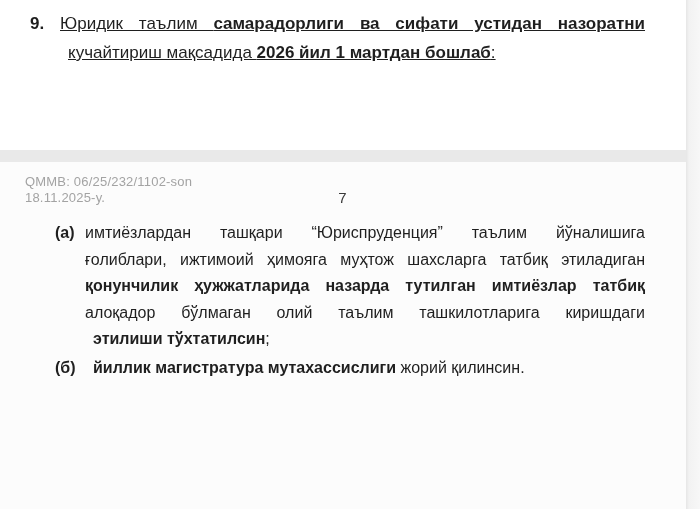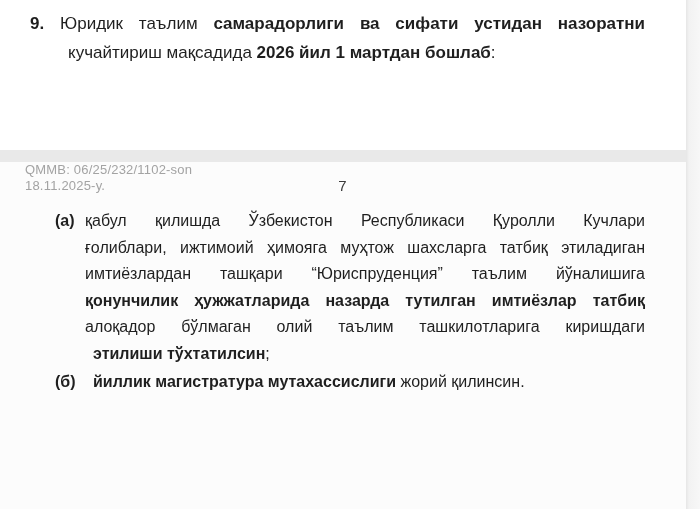--- a/index.html
+++ b/index.html
@@ -23,33 +23,34 @@
   .para9 {
     margin: 0 55px 0 30px;
     font-size: 17px;
     line-height: 29px;
   }
   .para9 .label {
     position: absolute;
     left: 0; top: 0;
     font-weight: bold;
   }
-  .para9 .lines { margin-left: 30px; }
+  .para9 .lines { margin-left: 30px; text-decoration: underline; }
 
   
   .divider {
     height: 12px;
     background: #e9e9e9;
   }
 
   
   .page-bottom {
     background: #fcfcfc;
     height: 347px;
     box-sizing: border-box;
+    padding-top: 12px;
   }
   .pheader {
     position: relative;
     margin: 0 40px 14px 25px;
     height: 32px;
   }
   .reg {
     font-size: 13px;
     line-height: 16px;
     color: #a3a3a3;
@@ -117,23 +118,22 @@
       <div class="reg">
         <div>QMMB: 06/25/232/1102-son</div>
         <div>18.11.2025-y.</div>
       </div>
       <div class="pagenum">7</div>
     </div>
 
     <div class="para sub">
       <span class="label">(а)</span>
       <div class="lines">
-          <div class="line"><span>қабул қилишда Ўзбекистон Республикаси Қуролли Кучлари</span></div>
+          <div class="line"><span>имтиёзлардан ташқари “Юриспруденция” таълим йўналишига</span></div>
           <div class="line"><span>ғолиблари, ижтимоий ҳимояга муҳтож шахсларга татбиқ этиладиган</span></div>
-          <div class="line"><span>имтиёзлардан ташқари “Юриспруденция” таълим йўналишига</span></div>
           <div class="line"><span class="b">қонунчилик ҳужжатларида назарда тутилган имтиёзлар татбиқ</span></div>
           <div class="line"><span>алоқадор бўлмаган олий таълим ташкилотларига киришдаги</span></div>
           <div class="line last"><span class="b">этилиши тўхтатилсин</span><span>;</span></div>
         </div>
     </div>
 
     <div class="para sub subb">
       <span class="label">(б)</span>
       <div class="lines">
           <div class="line last"><span class="b">йиллик магистратура мутахассислиги</span><span> жорий қилинсин.</span></div>

